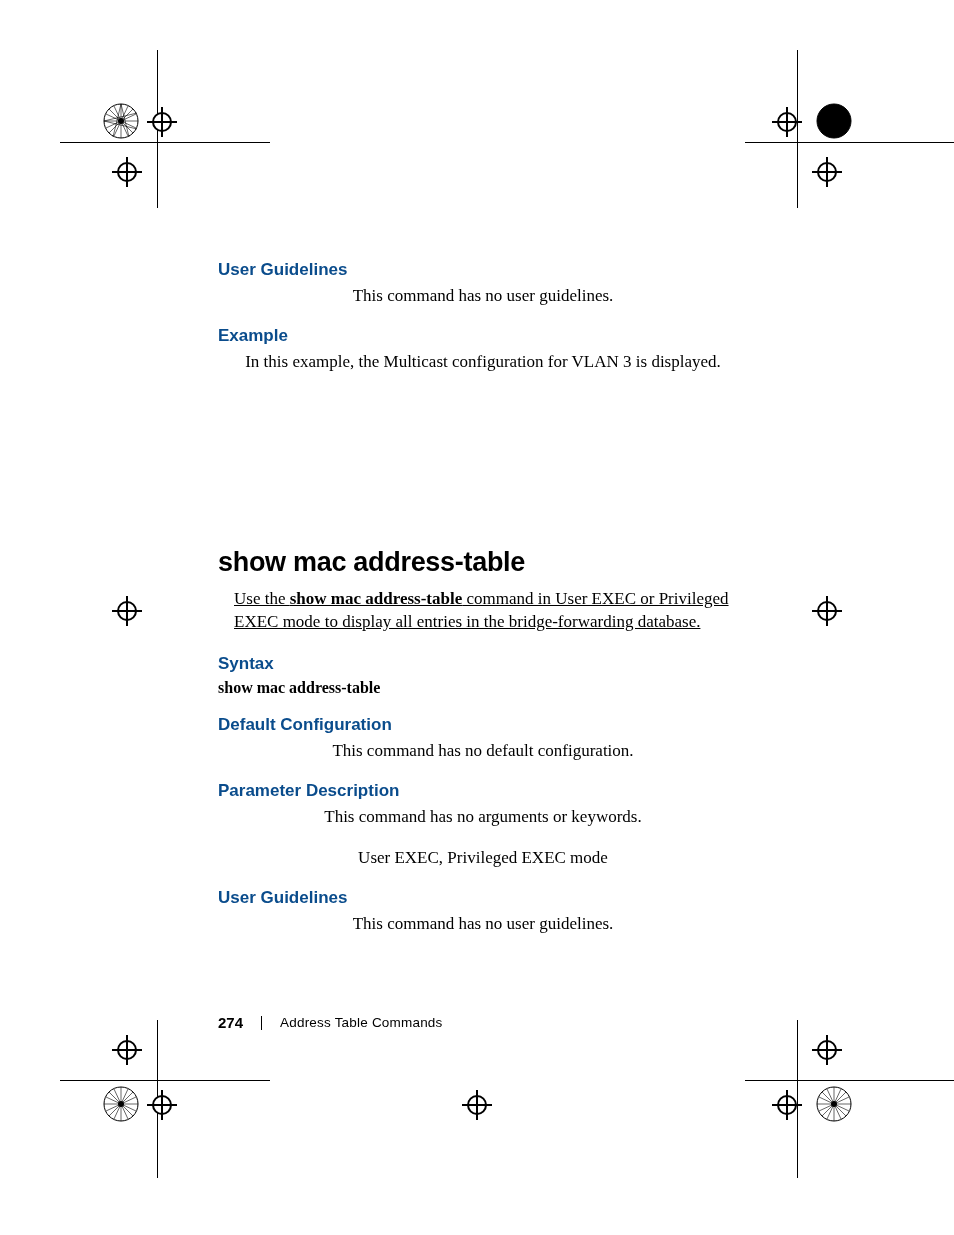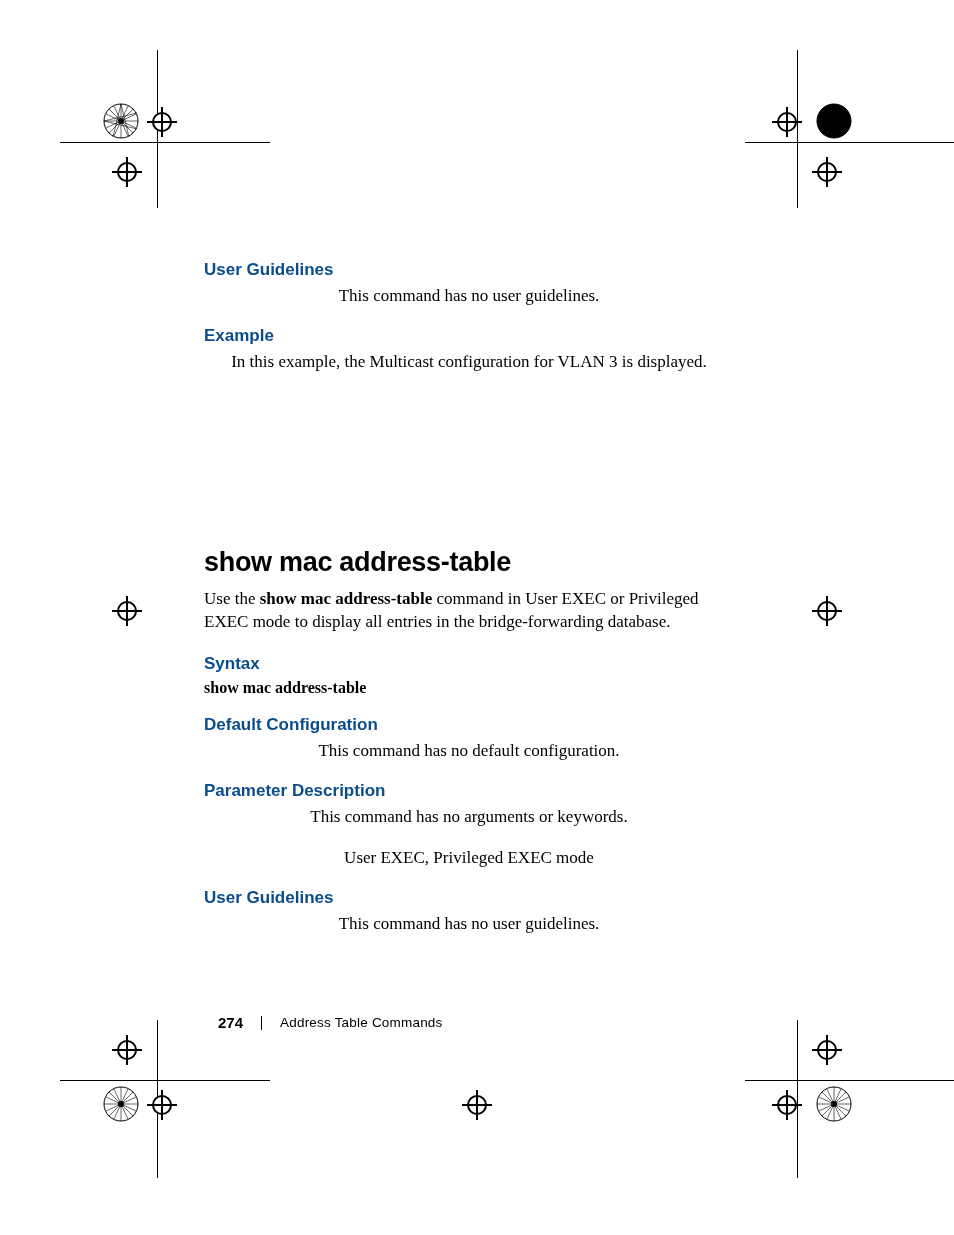--- a/index.html
+++ b/index.html
@@ -7,21 +7,21 @@
     padding: 0;
     width: 954px;
     height: 1235px;
     background: #ffffff;
     font-family: Georgia, 'Times New Roman', serif;
     color: #000;
     position: relative;
   }
   .page {
     position: absolute;
-    left: 204px;
+    left: 218px;
     top: 260px;
     width: 530px;
   }
   .section-heading {
     font-family: 'Helvetica Neue', Helvetica, Arial, sans-serif;
     font-weight: 700;
     font-size: 17px;
     color: #0a4c8c;
     margin: 0 0 5px 0;
     letter-spacing: 0px;
@@ -42,21 +42,22 @@
     font-weight: 700;
     font-size: 27px;
     margin: 0 0 10px 0;
     color: #000;
     letter-spacing: -0.3px;
   }
   .intro {
     font-family: Georgia, 'Times New Roman', serif;
     font-size: 17px;
     line-height: 1.35;
-    margin: 0 0 20px 0;
+    margin: 0 0 20px 16px;
+    text-decoration: underline;
   }
   .intro b {
     font-weight: 700;
   }
   .syntax-line {
     font-family: Georgia, 'Times New Roman', serif;
     font-weight: 700;
     font-size: 16px;
     margin: 0 0 18px 0;
   }

